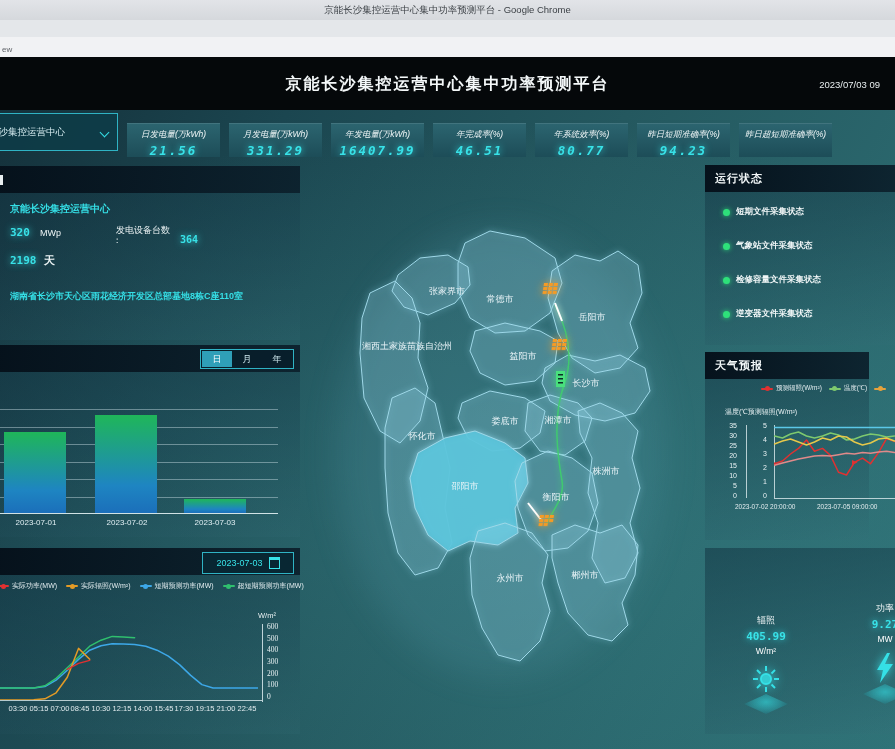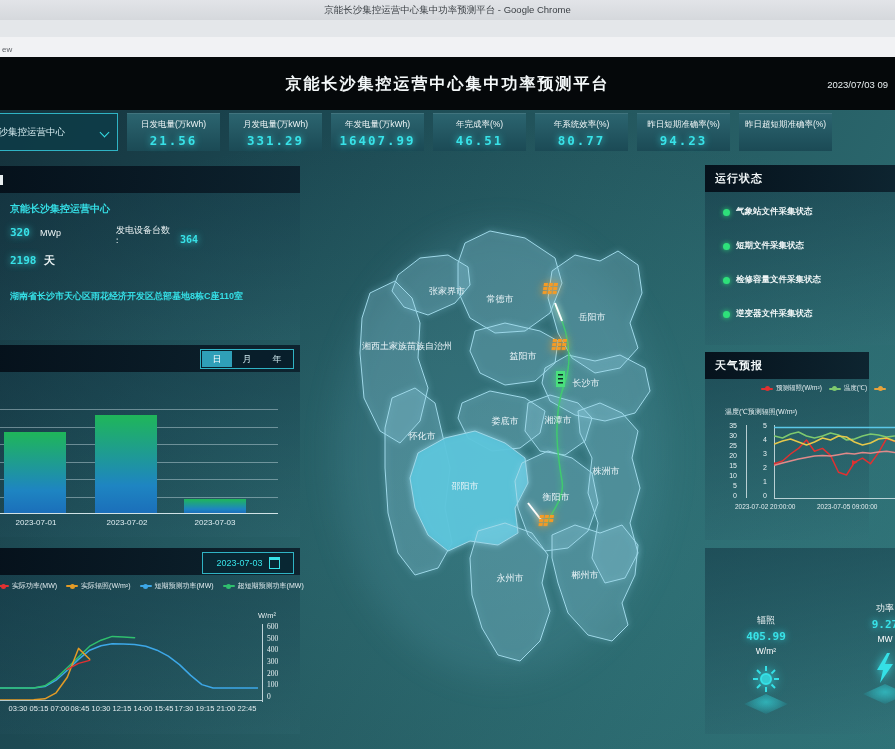--- a/index.html
+++ b/index.html
@@ -16,32 +16,32 @@
   .cr-url{position:absolute;left:2px;bottom:3px;font-size:8px;color:#5f6368;}
 
   
   .app{position:absolute;top:57px;left:0;width:895px;height:692px;overflow:hidden;
     background:
       radial-gradient(120% 85% at 55% 62%, rgba(64,150,152,.30), rgba(0,0,0,0) 62%),
       linear-gradient(118deg,#142f39 0%,#1b4650 25%,#24585f 52%,#2a666c 76%,#2f7277 100%);}
   .app-header{position:absolute;top:0;left:0;width:100%;height:53px;background:#05080a;}
   .app-title{position:absolute;top:17px;left:0;width:100%;text-align:center;
     font-size:16px;font-weight:bold;color:#f4f8f9;letter-spacing:2px;}
-  .app-date{position:absolute;top:22px;right:7px;font-size:9.5px;color:#e8eef0;white-space:nowrap;}
+  .app-date{position:absolute;top:22px;right:15px;font-size:9.5px;color:#e8eef0;white-space:nowrap;}
 
   
   .stats-row{position:absolute;top:54px;left:0;width:895px;height:46px;display:flex;gap:9px;overflow:hidden;}
   .station-dd{flex:0 0 158px;margin-left:-40px;height:38px;margin-top:2px;border:1px solid #2fb3c4;
     background:rgba(13,60,72,.85);display:flex;align-items:center;padding:0 9px;box-sizing:border-box;}
   .station-dd .ddtext{font-size:9.5px;color:#d8eef2;white-space:nowrap;overflow:hidden;}
   .chev{margin-left:auto;width:6px;height:6px;border-right:1.5px solid #35dfe6;border-bottom:1.5px solid #35dfe6;
     transform:rotate(45deg);flex:0 0 auto;}
   .stats-list{display:flex;gap:9px;}
-  .stat{flex:0 0 93px;height:38px;margin-top:2px;text-align:center;
-    background:linear-gradient(180deg,#2c6570,#1b4a55);box-shadow:inset 0 1px 0 rgba(255,255,255,.10);}
+  .stat{flex:0 0 93px;height:38px;margin-top:12px;text-align:center;
+    background:linear-gradient(180deg,#2c6570,#1b4a55);box-shadow:inset 0 1px 0 rgba(255,255,255,.10);font-style:italic;}
   .stat-label{font-size:8.5px;color:#eef5f6;margin-top:6px;white-space:nowrap;}
   .cy{color:#38e2e8;text-shadow:0 0 7px rgba(56,226,232,.85);
       font-family:"DejaVu Sans Mono",monospace;font-weight:bold;}
   .stat-value{font-size:12.5px;letter-spacing:2px;margin-top:2px;}
 
   
   .panel{position:absolute;background:linear-gradient(168deg,rgba(18,52,66,.55),rgba(54,112,122,.16));}
   .phead{position:absolute;top:0;left:0;right:0;height:27px;
     background:linear-gradient(90deg,rgba(5,16,26,.96),rgba(11,30,42,.88));}
   .ptitle{position:absolute;left:10px;top:6px;font-size:11px;font-weight:bold;color:#f2f7f8;letter-spacing:1px;}
@@ -418,26 +418,26 @@
     </div>
 
     <div class="panel" id="status-panel">
       <div class="phead">
         <span class="ptitle">运行状态</span>
       </div>
       <div class="rslist">
 
           <div class="rsitem">
             <span class="rsdot" style="background: rgb(46, 224, 122);"></span>
-            <span class="rstext">气象站文件采集状态</span>
+            <span class="rstext">短期文件采集状态</span>
           </div>
 
           <div class="rsitem">
             <span class="rsdot" style="background: rgb(46, 224, 122);"></span>
-            <span class="rstext">短期文件采集状态</span>
+            <span class="rstext">气象站文件采集状态</span>
           </div>
 
           <div class="rsitem">
             <span class="rsdot" style="background: rgb(46, 224, 122);"></span>
             <span class="rstext">检修容量文件采集状态</span>
           </div>
 
           <div class="rsitem">
             <span class="rsdot" style="background: rgb(46, 224, 122);"></span>
             <span class="rstext">逆变器文件采集状态</span>

